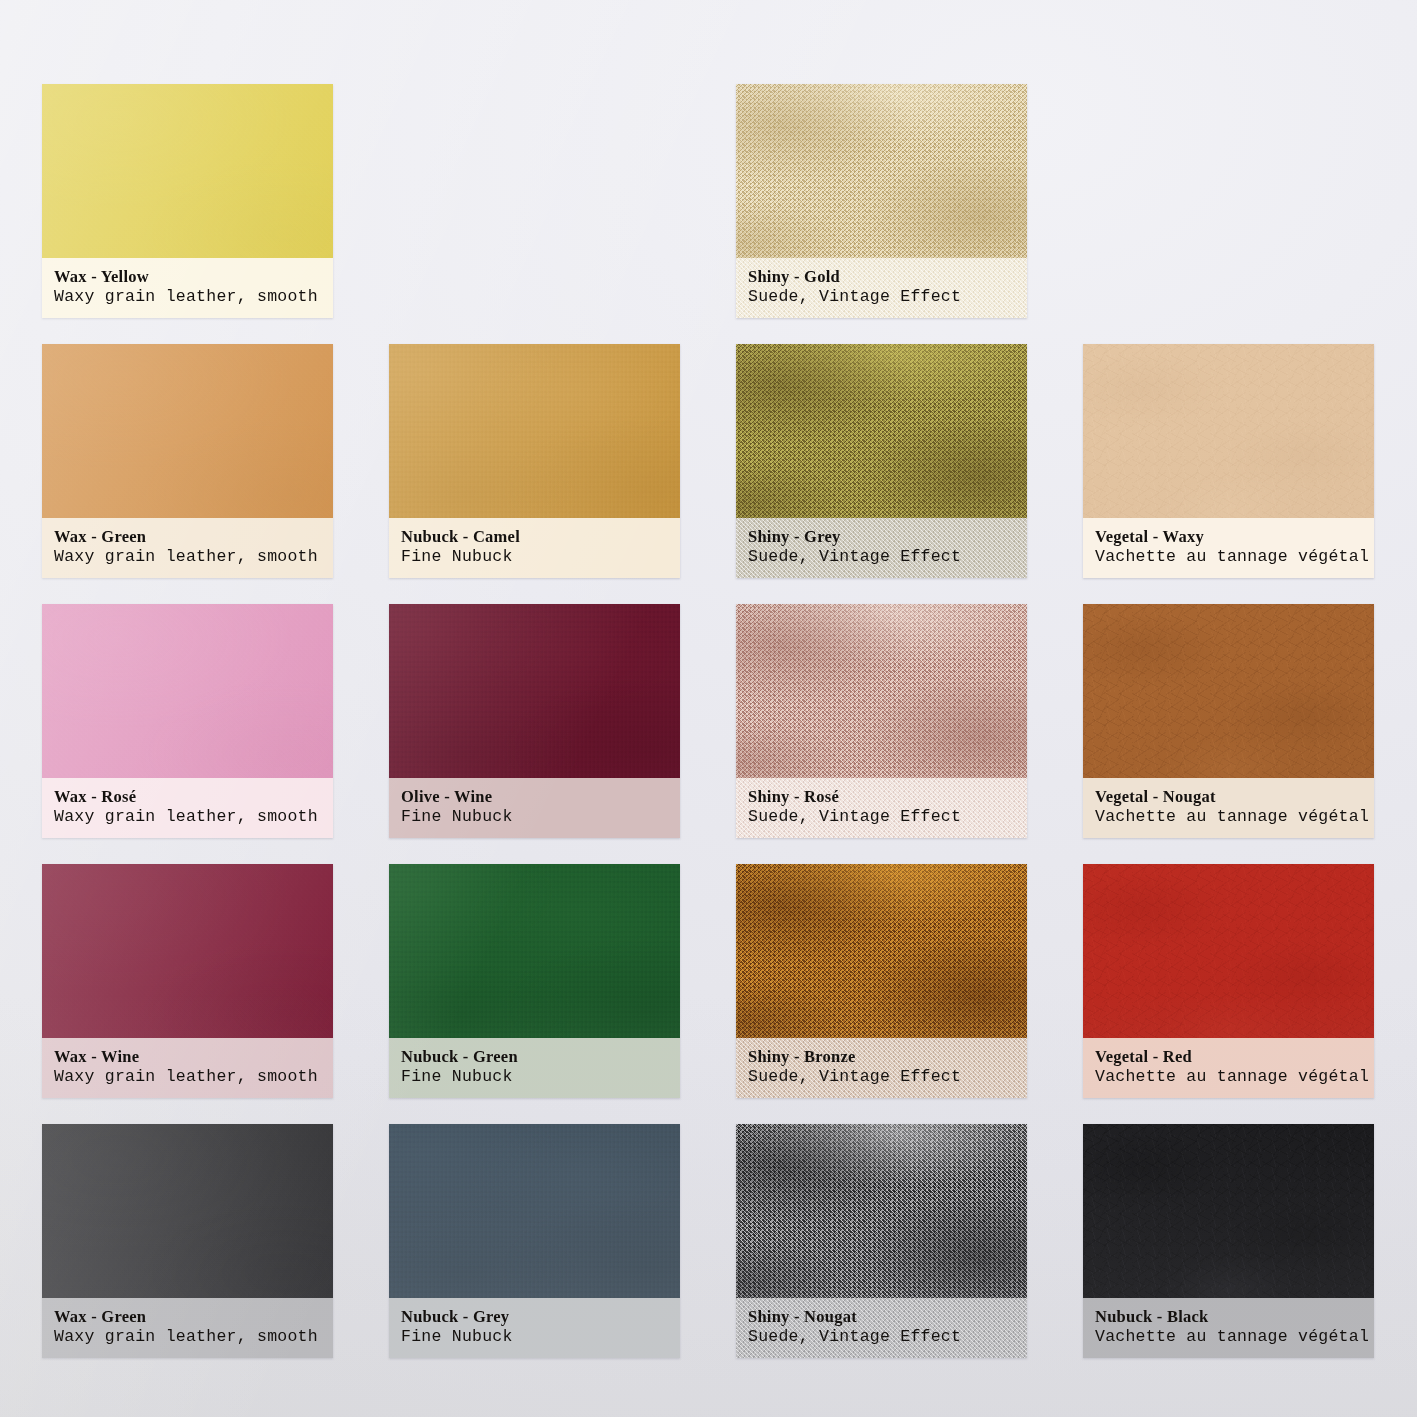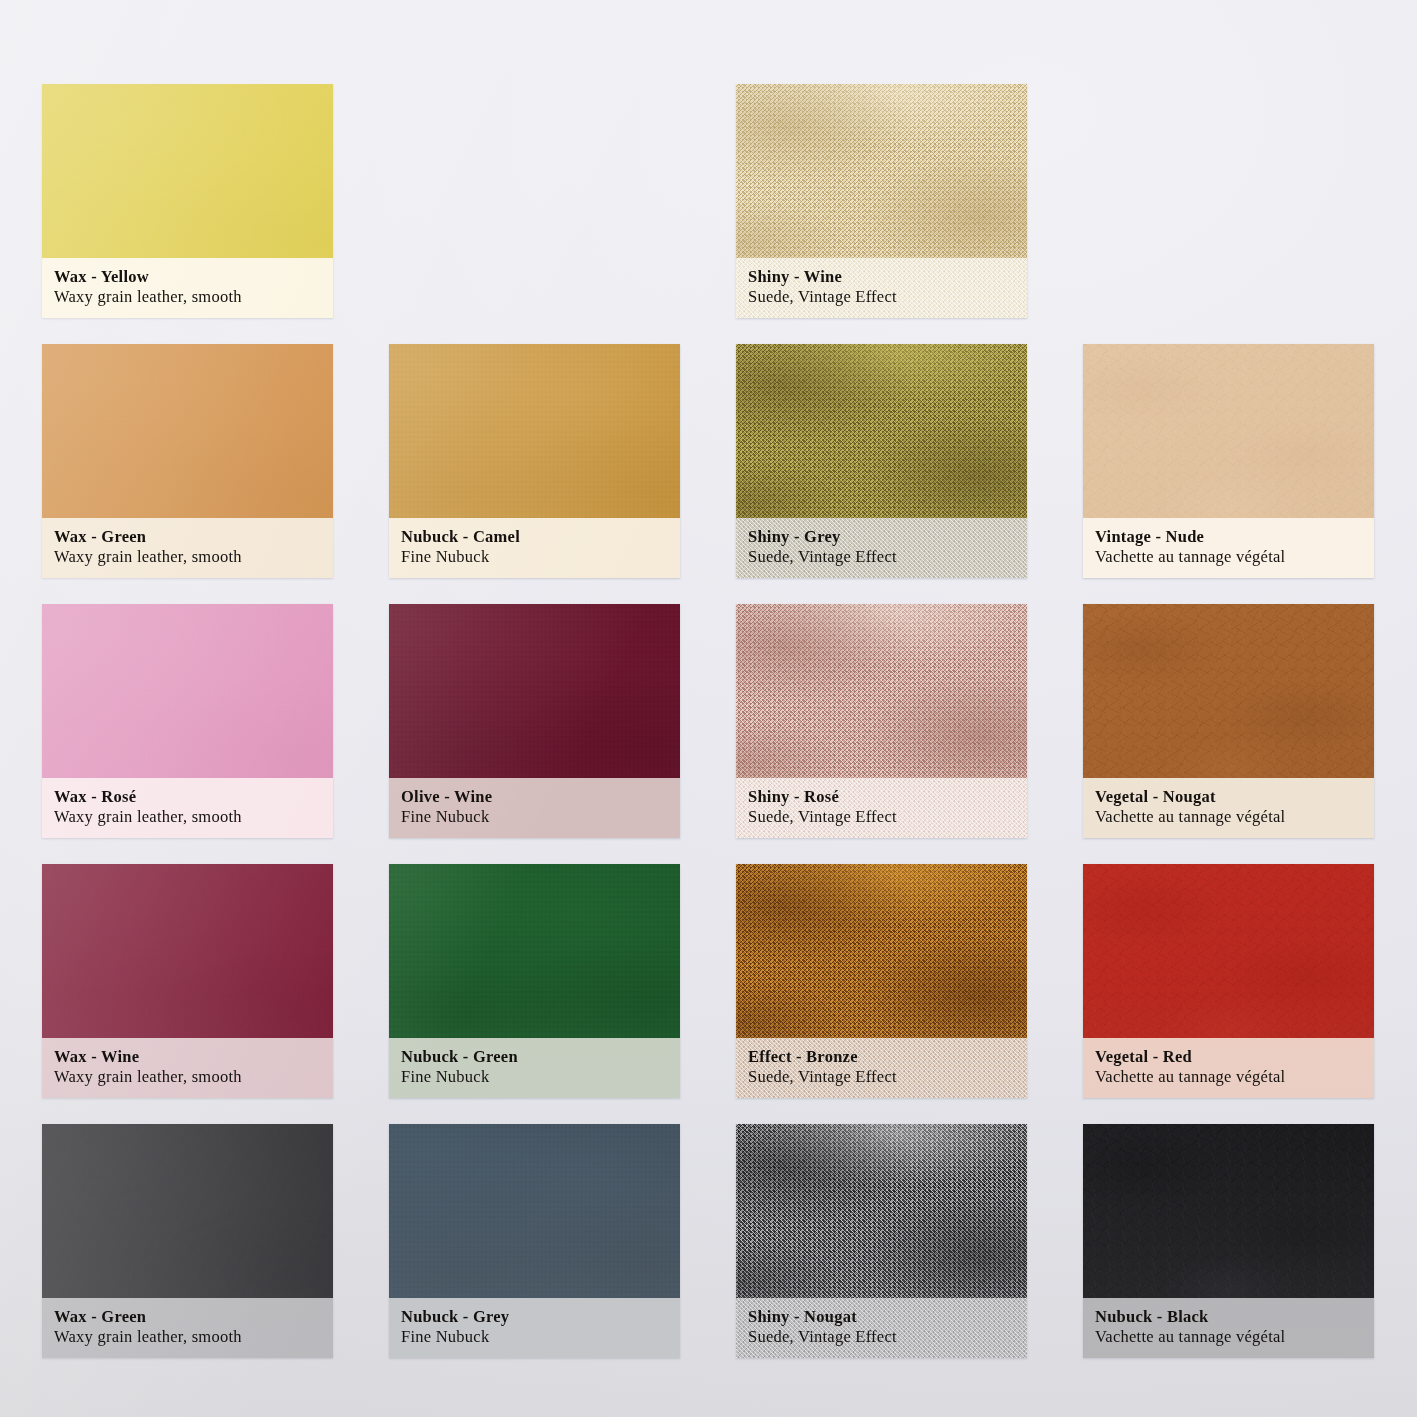--- a/index.html
+++ b/index.html
@@ -85,21 +85,21 @@
   }
   .cap-name, .cap-desc {
     position: relative;
     z-index: 2;
     color: #14110f;
     line-height: 1.22;
     letter-spacing: .015em;
     white-space: nowrap;
   }
   .cap-name { font-size: 16.5px; font-weight: bold; }
-  .cap-desc { font-size: 16.5px; font-weight: normal; }
+  .cap-desc { font-size: 16.5px; font-weight: normal; font-family: Liberation Mono, monospace; }
 </style>
 </head>
 <body>
 
 <div id="sheet">
   <div id="grid">
       <div class="cell">
         <div class="card">
           <div class="swatch">
             <div class="tex" style="background-color:#d9c326;background-image:radial-gradient(ellipse 70% 60% at 30% 25%, #e3d04a24 0%, transparent 72%),radial-gradient(ellipse 60% 50% at 78% 80%, #c3ae1c26 0%, transparent 70%),repeating-linear-gradient(45deg, #e3d04a10 0px, #e3d04a10 1px, transparent 1px, transparent 4px),linear-gradient(150deg, #e3d04a1a 0%, #d9c326 52%, #c3ae1c1c 100%);background-size:100% 100%,100% 100%,5px 5px,100% 100%"></div>
@@ -112,21 +112,21 @@
         </div>
       </div>
       <div class="cell empty"></div>
       <div class="cell">
         <div class="card">
           <div class="swatch">
             <div class="tex" style="background-color:#e3d4ab;background-image:radial-gradient(ellipse 60% 45% at 22% 28%, #b39a6366 0%, transparent 62%),radial-gradient(ellipse 55% 50% at 78% 72%, #b39a6370 0%, transparent 60%),radial-gradient(ellipse 70% 40% at 55% 12%, #f5ecd47a 0%, transparent 65%),radial-gradient(ellipse 45% 35% at 12% 85%, #b39a6355 0%, transparent 60%),repeating-linear-gradient(41deg, #f5ecd4cc 0px, #f5ecd4cc 1px, transparent 1px, transparent 3px),repeating-linear-gradient(127deg, #b39a63cc 0px, #b39a63cc 1px, transparent 1px, transparent 3px),repeating-linear-gradient(83deg, #f5ecd499 0px, #f5ecd499 1px, transparent 1px, transparent 4px),repeating-linear-gradient(11deg, #b39a6399 0px, #b39a6399 1px, transparent 1px, transparent 5px),linear-gradient(160deg, #f5ecd444 0%, #e3d4ab 45%, #b39a6333 100%);background-size:100% 100%,100% 100%,100% 100%,100% 100%,4px 4px,4px 4px,5px 5px,6px 6px,100% 100%"></div>
           </div>
           <div class="caption">
             <div class="capbg" style="background-color:#f2ecdd;background-image:repeating-linear-gradient(41deg, #ffffffaa 0px,#ffffffaa 1px,transparent 1px,transparent 3px),repeating-linear-gradient(127deg, #b39a6333 0px,#b39a6333 1px,transparent 1px,transparent 4px);background-size:4px 4px,5px 5px;"></div>
-            <div class="cap-name">Shiny - Wine</div>
+            <div class="cap-name">Shiny - Gold</div>
             <div class="cap-desc">Suede, Vintage Effect</div>
           </div>
         </div>
       </div>
       <div class="cell empty"></div>
       <div class="cell">
         <div class="card">
           <div class="swatch">
             <div class="tex" style="background-color:#cb802f;background-image:radial-gradient(ellipse 70% 60% at 30% 25%, #da944724 0%, transparent 72%),radial-gradient(ellipse 60% 50% at 78% 80%, #b06c2226 0%, transparent 70%),repeating-linear-gradient(45deg, #da944710 0px, #da944710 1px, transparent 1px, transparent 4px),linear-gradient(150deg, #da94471a 0%, #cb802f 52%, #b06c221c 100%);background-size:100% 100%,100% 100%,5px 5px,100% 100%"></div>
           </div>
@@ -161,21 +161,21 @@
           </div>
         </div>
       </div>
       <div class="cell">
         <div class="card">
           <div class="swatch">
             <div class="tex" style="background-color:#e2c3a0;background-image:radial-gradient(ellipse 40% 30% at 25% 30%, #d2b08c3a 0%, transparent 60%),radial-gradient(ellipse 38% 28% at 72% 62%, #d2b08c3a 0%, transparent 60%),radial-gradient(ellipse 30% 26% at 50% 88%, #edd3b333 0%, transparent 62%),repeating-linear-gradient(28deg, #d2b08c3a 0px, #d2b08c3a 1px, transparent 1px, transparent 9px),repeating-linear-gradient(-34deg, #d2b08c33 0px, #d2b08c33 1px, transparent 1px, transparent 12px),repeating-linear-gradient(74deg, #edd3b32b 0px, #edd3b32b 1px, transparent 1px, transparent 11px),repeating-linear-gradient(118deg, #d2b08c26 0px, #d2b08c26 1px, transparent 1px, transparent 14px),linear-gradient(155deg, #edd3b32e 0%, #e2c3a0 48%, #d2b08c2b 100%);background-size:100% 100%,100% 100%,100% 100%,13px 13px,16px 16px,15px 15px,19px 19px,100% 100%"></div>
           </div>
           <div class="caption">
             <div class="capbg" style="background-color:#faf2e6;"></div>
-            <div class="cap-name">Vintage - Nude</div>
+            <div class="cap-name">Vegetal - Waxy</div>
             <div class="cap-desc">Vachette au tannage végétal</div>
           </div>
         </div>
       </div>
       <div class="cell">
         <div class="card">
           <div class="swatch">
             <div class="tex" style="background-color:#de8cb6;background-image:radial-gradient(ellipse 70% 60% at 30% 25%, #e8a3c624 0%, transparent 72%),radial-gradient(ellipse 60% 50% at 78% 80%, #c9769f26 0%, transparent 70%),repeating-linear-gradient(45deg, #e8a3c610 0px, #e8a3c610 1px, transparent 1px, transparent 4px),linear-gradient(150deg, #e8a3c61a 0%, #de8cb6 52%, #c9769f1c 100%);background-size:100% 100%,100% 100%,5px 5px,100% 100%"></div>
           </div>
           <div class="caption">
@@ -245,21 +245,21 @@
           </div>
         </div>
       </div>
       <div class="cell">
         <div class="card">
           <div class="swatch">
             <div class="tex" style="background-color:#a9651f;background-image:radial-gradient(ellipse 60% 45% at 22% 28%, #542b0c66 0%, transparent 62%),radial-gradient(ellipse 55% 50% at 78% 72%, #542b0c70 0%, transparent 60%),radial-gradient(ellipse 70% 40% at 55% 12%, #e0a13a7a 0%, transparent 65%),radial-gradient(ellipse 45% 35% at 12% 85%, #542b0c55 0%, transparent 60%),repeating-linear-gradient(41deg, #e0a13acc 0px, #e0a13acc 1px, transparent 1px, transparent 3px),repeating-linear-gradient(127deg, #542b0ccc 0px, #542b0ccc 1px, transparent 1px, transparent 3px),repeating-linear-gradient(83deg, #e0a13a99 0px, #e0a13a99 1px, transparent 1px, transparent 4px),repeating-linear-gradient(11deg, #542b0c99 0px, #542b0c99 1px, transparent 1px, transparent 5px),linear-gradient(160deg, #e0a13a44 0%, #a9651f 45%, #542b0c33 100%);background-size:100% 100%,100% 100%,100% 100%,100% 100%,4px 4px,4px 4px,5px 5px,6px 6px,100% 100%"></div>
           </div>
           <div class="caption">
             <div class="capbg" style="background-color:#ddcbbc;background-image:repeating-linear-gradient(41deg, #ffffffaa 0px,#ffffffaa 1px,transparent 1px,transparent 3px),repeating-linear-gradient(127deg, #542b0c33 0px,#542b0c33 1px,transparent 1px,transparent 4px);background-size:4px 4px,5px 5px;"></div>
-            <div class="cap-name">Effect - Bronze</div>
+            <div class="cap-name">Shiny - Bronze</div>
             <div class="cap-desc">Suede, Vintage Effect</div>
           </div>
         </div>
       </div>
       <div class="cell">
         <div class="card">
           <div class="swatch">
             <div class="tex" style="background-color:#b9291f;background-image:radial-gradient(ellipse 40% 30% at 25% 30%, #971c153a 0%, transparent 60%),radial-gradient(ellipse 38% 28% at 72% 62%, #971c153a 0%, transparent 60%),radial-gradient(ellipse 30% 26% at 50% 88%, #cc3b2c33 0%, transparent 62%),repeating-linear-gradient(28deg, #971c153a 0px, #971c153a 1px, transparent 1px, transparent 9px),repeating-linear-gradient(-34deg, #971c1533 0px, #971c1533 1px, transparent 1px, transparent 12px),repeating-linear-gradient(74deg, #cc3b2c2b 0px, #cc3b2c2b 1px, transparent 1px, transparent 11px),repeating-linear-gradient(118deg, #971c1526 0px, #971c1526 1px, transparent 1px, transparent 14px),linear-gradient(155deg, #cc3b2c2e 0%, #b9291f 48%, #971c152b 100%);background-size:100% 100%,100% 100%,100% 100%,13px 13px,16px 16px,15px 15px,19px 19px,100% 100%"></div>
           </div>
           <div class="caption">

